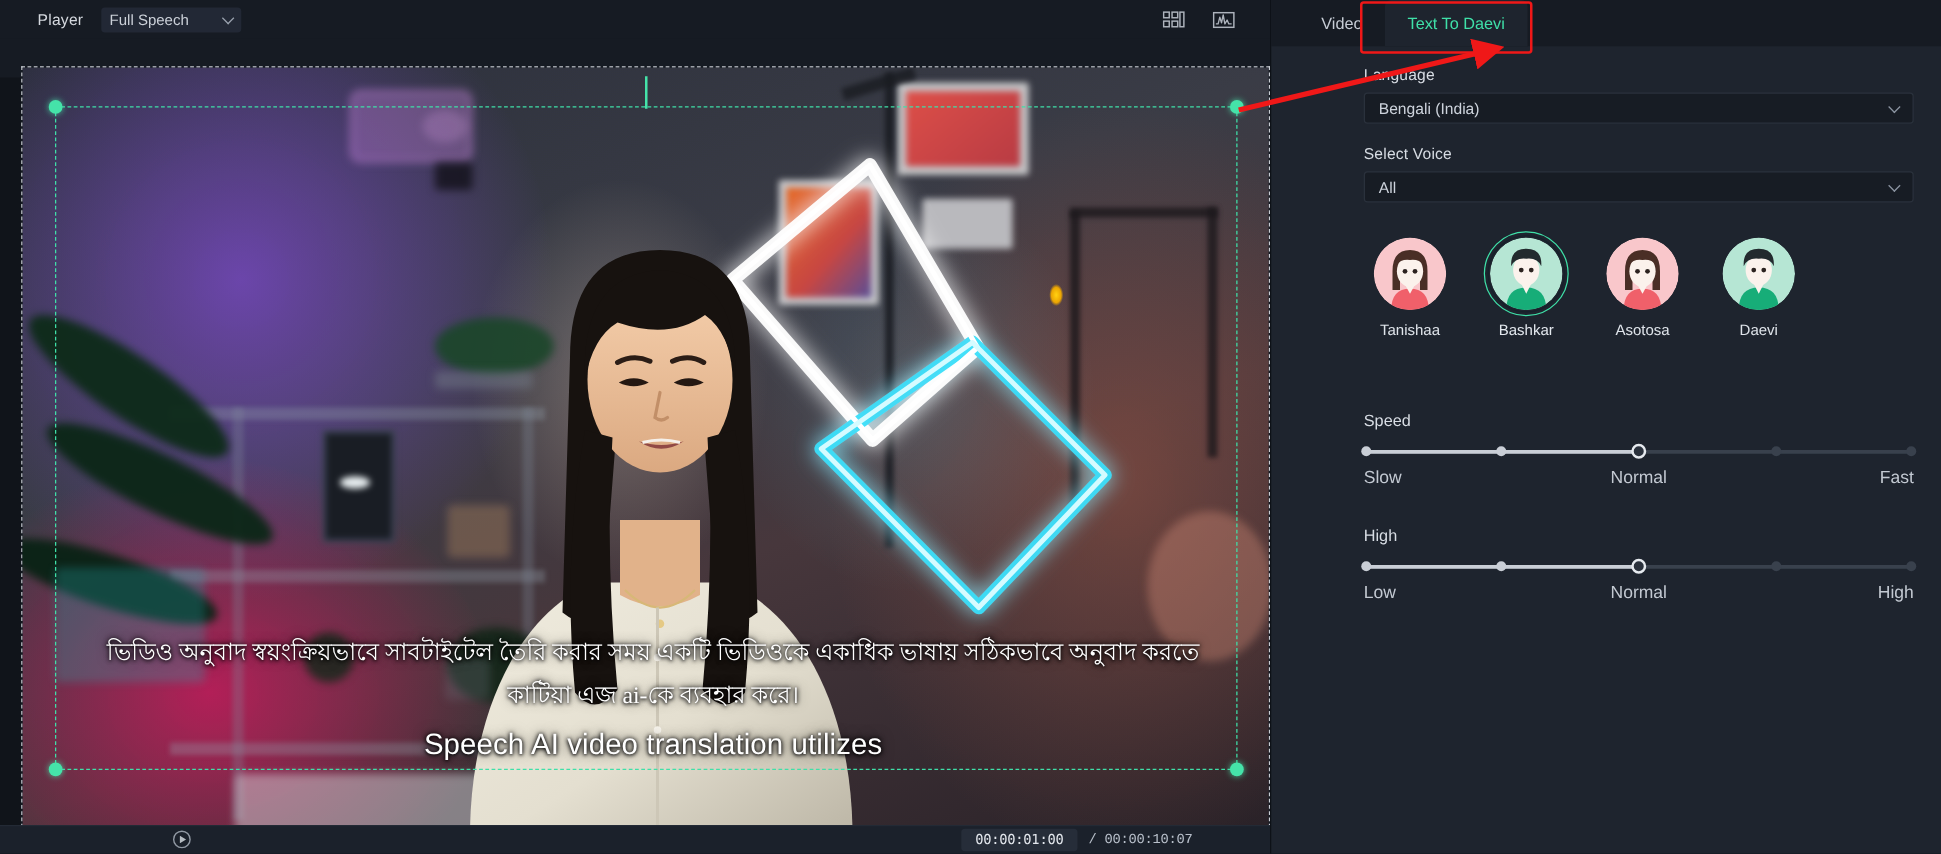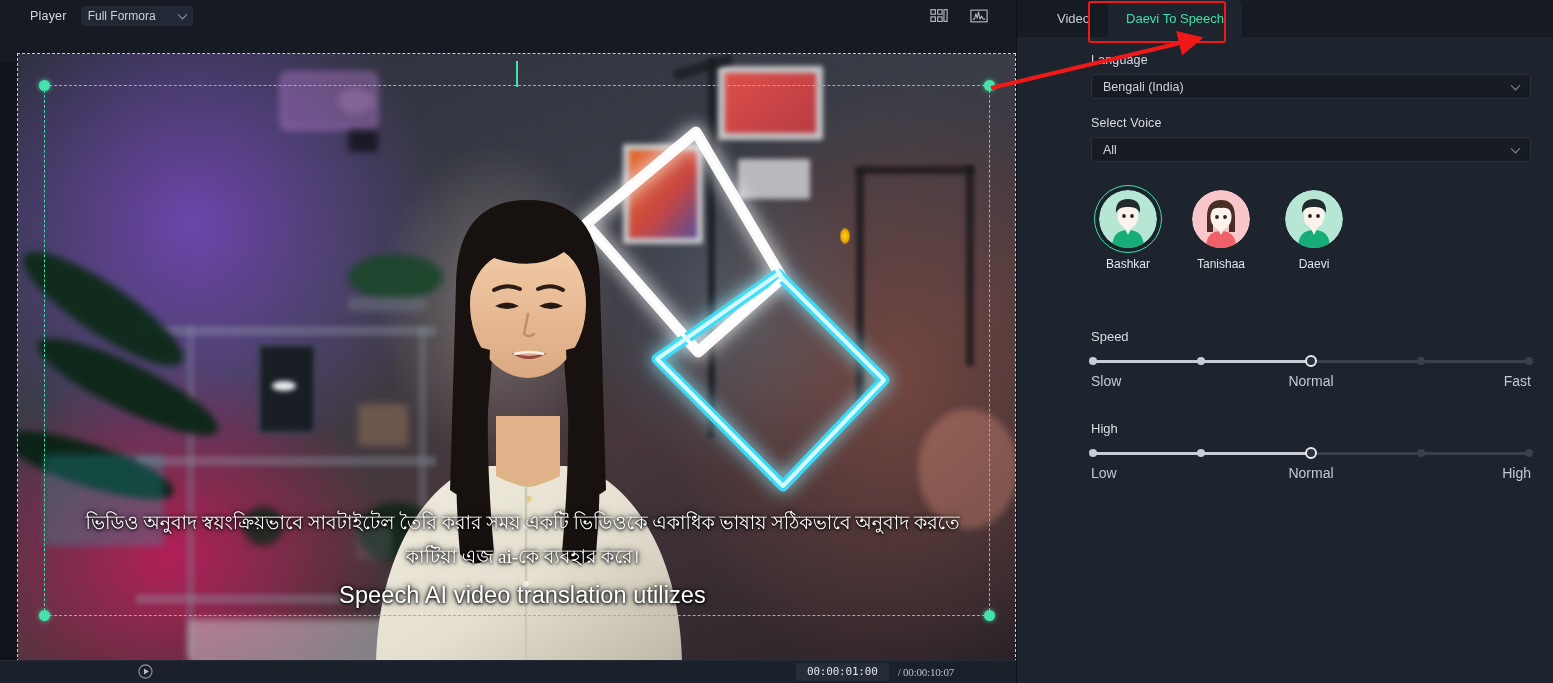--- a/index.html
+++ b/index.html
@@ -166,21 +166,21 @@
   #tc-current {
     background: #262d39; border-radius: 3px;
     padding: 2px 11px 3px;
     color: #e2e6ec; font-size: 11px;
     font-family: "DejaVu Sans Mono", monospace;
     letter-spacing: -.2px;
     margin-left: 32px;
   }
   #tc-total {
     color: #b9c0cb; font-size: 11px;
-    font-family: Liberation Serif, serif;
+    font-family: Liberation Mono, monospace;
     letter-spacing: -.2px;
   }
 
   
   #left-gutter {
     position: absolute; left: 0; top: 31px; width: 17px; bottom: 0;
     background: #10141a;
   }
 
   
@@ -316,21 +316,21 @@
 <body>
 
 <div id="app">
 
   <div id="player-pane">
 
     <div id="player-toolbar">
       <span id="player-label">Player</span>
 
       <div id="quality-select">
-        <span class="qs-text">Full Formora</span>
+        <span class="qs-text">Full Speech</span>
         <span class="caret"></span>
       </div>
 
       <div id="toolbar-icons">
         <svg class="tb-icon" viewBox="0 0 20 17">
           <rect x="1" y="1.5" width="5" height="5" fill="none" stroke="#cfd5de" stroke-width="1.3"></rect>
           <rect x="1" y="9.5" width="5" height="5" fill="none" stroke="#cfd5de" stroke-width="1.3"></rect>
           <rect x="8.5" y="1.5" width="5" height="5" fill="none" stroke="#cfd5de" stroke-width="1.3"></rect>
           <rect x="8.5" y="9.5" width="5" height="5" fill="none" stroke="#cfd5de" stroke-width="1.3"></rect>
           <rect x="15.5" y="1.5" width="3.5" height="13" fill="none" stroke="#cfd5de" stroke-width="1.3"></rect>
@@ -485,71 +485,86 @@
     </div>
   </div>
 
   <div id="prop-pane">
 
     <div id="tabbar">
       <div class="tab">
         <span>Video</span>
       </div>
       <div class="tab active">
-        <span>Daevi To Speech</span>
+        <span>Text To Daevi</span>
       </div>
     </div>
 
     <div id="prop-body">
 
       <div class="field-label">Language</div>
       <div class="dropdown">
         <span class="dd-val">Bengali (India)</span>
         <span class="dd-caret"></span>
       </div>
 
       <div class="field-label">Select Voice</div>
       <div class="dropdown">
         <span class="dd-val">All</span>
         <span class="dd-caret"></span>
       </div>
 
       <div id="voices">
-
-        <div class="voice selected">
-          <div class="av-wrap">
-            <svg class="av-svg" viewBox="0 0 58 58">
-              <circle cx="29" cy="29" r="29" fill="#b6e6d4"></circle>
-              <path d="M13 58 Q13 40 29 40 Q45 40 45 58 Z" fill="#17ad78"></path>
-              <path d="M24 35 L29 45 L34 35 Z" fill="#fbf2ec"></path>
-              <ellipse cx="29" cy="26" rx="10.5" ry="12.5" fill="#fbf2ec"></ellipse>
-              <path d="M17 23 Q16 9 29 9 Q42 9 41 23 Q38 16 29 17 Q20 16 17 23 Z" fill="#232a2e"></path>
-              <circle cx="25" cy="26" r="1.9" fill="#2c2320"></circle>
-              <circle cx="33" cy="26" r="1.9" fill="#2c2320"></circle>
-            </svg>
-          </div>
-          <div class="vname">Bashkar</div>
-        </div>
 
         <div class="voice">
           <div class="av-wrap">
             <svg class="av-svg" viewBox="0 0 58 58">
               <circle cx="29" cy="29" r="29" fill="#f9c7cb"></circle>
               <path d="M14 58 Q14 41 29 41 Q44 41 44 58 Z" fill="#f0606a"></path>
               <path d="M24 36 L29 45 L34 36 Z" fill="#fbf2ec"></path>
               <path d="M15 27 Q15 10 29 10 Q43 10 43 27 L43 42 L37 42 L37 24 L21 24 L21 42 L15 42 Z" fill="#4a2e26"></path>
               <ellipse cx="29" cy="27" rx="10.5" ry="12.5" fill="#fbf2ec"></ellipse>
               <path d="M18 22 Q19 11 29 11 Q39 11 40 22 Q36 17 29 18 Q22 17 18 22 Z" fill="#4a2e26"></path>
               <circle cx="25" cy="27" r="1.9" fill="#2c2320"></circle>
               <circle cx="33" cy="27" r="1.9" fill="#2c2320"></circle>
             </svg>
           </div>
           <div class="vname">Tanishaa</div>
         </div>
 
+        <div class="voice selected">
+          <div class="av-wrap">
+            <svg class="av-svg" viewBox="0 0 58 58">
+              <circle cx="29" cy="29" r="29" fill="#b6e6d4"></circle>
+              <path d="M13 58 Q13 40 29 40 Q45 40 45 58 Z" fill="#17ad78"></path>
+              <path d="M24 35 L29 45 L34 35 Z" fill="#fbf2ec"></path>
+              <ellipse cx="29" cy="26" rx="10.5" ry="12.5" fill="#fbf2ec"></ellipse>
+              <path d="M17 23 Q16 9 29 9 Q42 9 41 23 Q38 16 29 17 Q20 16 17 23 Z" fill="#232a2e"></path>
+              <circle cx="25" cy="26" r="1.9" fill="#2c2320"></circle>
+              <circle cx="33" cy="26" r="1.9" fill="#2c2320"></circle>
+            </svg>
+          </div>
+          <div class="vname">Bashkar</div>
+        </div>
+
+        <div class="voice">
+          <div class="av-wrap">
+            <svg class="av-svg" viewBox="0 0 58 58">
+              <circle cx="29" cy="29" r="29" fill="#f9c7cb"></circle>
+              <path d="M14 58 Q14 41 29 41 Q44 41 44 58 Z" fill="#f0606a"></path>
+              <path d="M24 36 L29 45 L34 36 Z" fill="#fbf2ec"></path>
+              <path d="M15 27 Q15 10 29 10 Q43 10 43 27 L43 42 L37 42 L37 24 L21 24 L21 42 L15 42 Z" fill="#4a2e26"></path>
+              <ellipse cx="29" cy="27" rx="10.5" ry="12.5" fill="#fbf2ec"></ellipse>
+              <path d="M18 22 Q19 11 29 11 Q39 11 40 22 Q36 17 29 18 Q22 17 18 22 Z" fill="#4a2e26"></path>
+              <circle cx="25" cy="27" r="1.9" fill="#2c2320"></circle>
+              <circle cx="33" cy="27" r="1.9" fill="#2c2320"></circle>
+            </svg>
+          </div>
+          <div class="vname">Asotosa</div>
+        </div>
 
         <div class="voice">
           <div class="av-wrap">
             <svg class="av-svg" viewBox="0 0 58 58">
               <circle cx="29" cy="29" r="29" fill="#b6e6d4"></circle>
               <path d="M13 58 Q13 40 29 40 Q45 40 45 58 Z" fill="#17ad78"></path>
               <path d="M24 35 L29 45 L34 35 Z" fill="#fbf2ec"></path>
               <ellipse cx="29" cy="26" rx="10.5" ry="12.5" fill="#fbf2ec"></ellipse>
               <path d="M17 23 Q16 9 29 9 Q42 9 41 23 Q38 16 29 17 Q20 16 17 23 Z" fill="#232a2e"></path>
               <circle cx="25" cy="26" r="1.9" fill="#2c2320"></circle>

